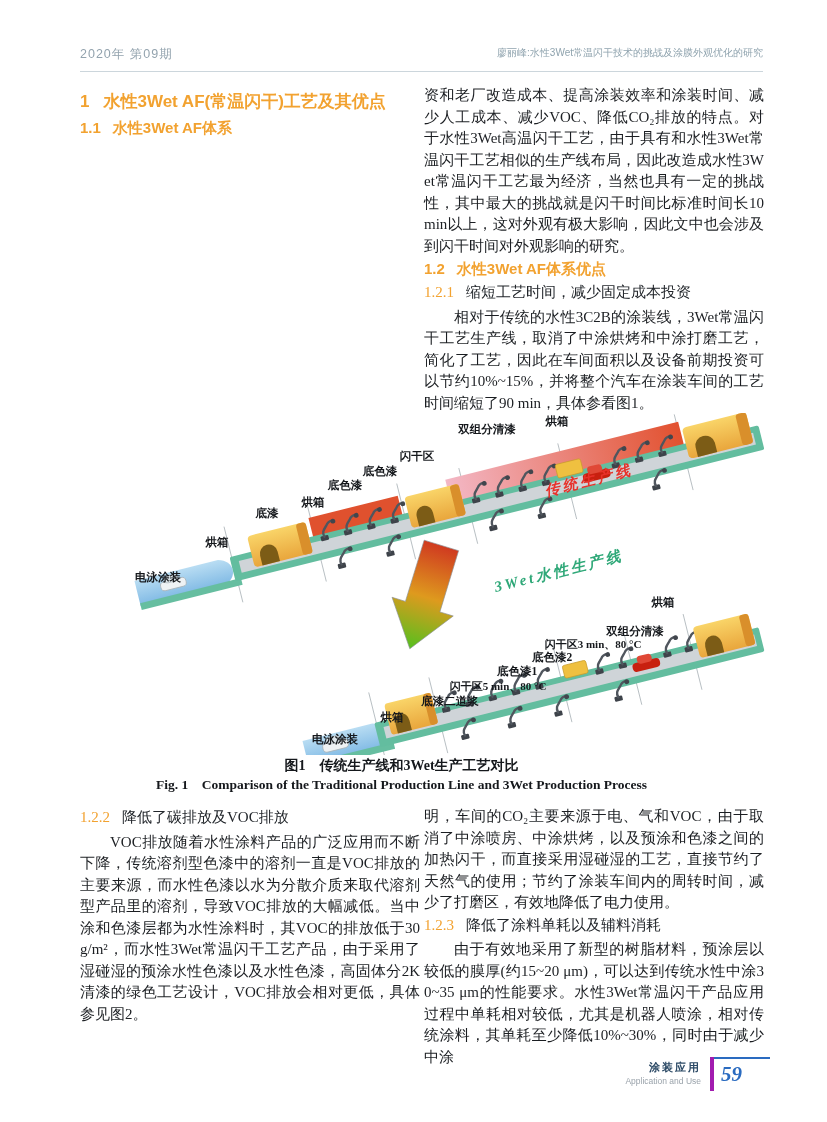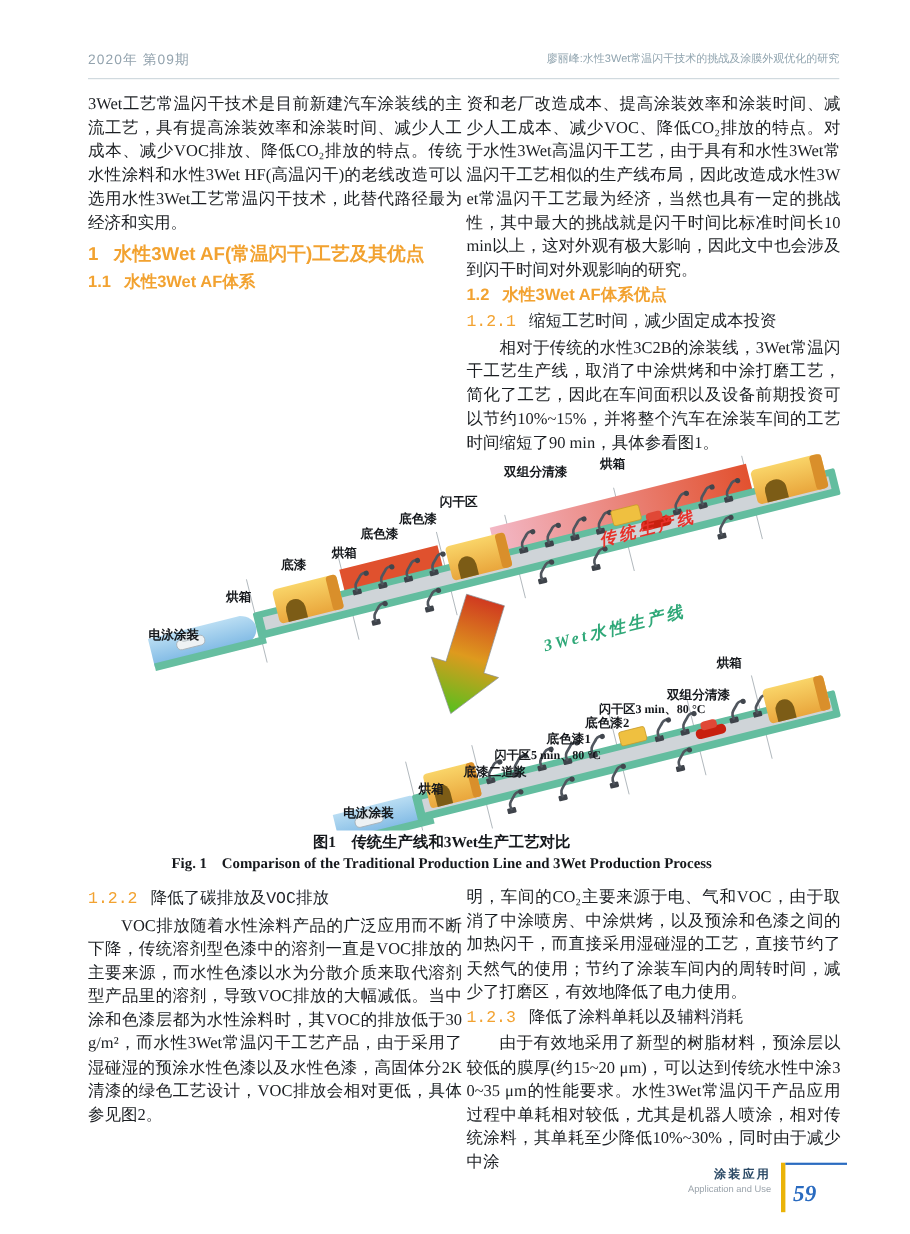--- a/index.html
+++ b/index.html
@@ -22,54 +22,53 @@
   .col-tl{left:80px;top:85px;}
   .col-tr{left:424px;top:85px;}
   .col-bl{left:80px;top:806px;}
   .col-br{left:424px;top:806px;}
   .h-main{font-family:"Liberation Sans","DejaVu Sans",sans-serif;font-weight:bold;
     font-size:17px;color:#F2A230;margin:6px 0 4px;line-height:22px;}
   .h-main .num{margin-right:14px;}
   .h-sub{font-family:"Liberation Sans","DejaVu Sans",sans-serif;font-weight:bold;
     font-size:15px;color:#F2A230;margin:1px 0 3px;line-height:21px;}
   .h-sub .num{margin-right:12px;}
-  .h-sub3{font-family:Liberation Mono, monospace;font-size:15px;
+  .h-sub3{font-family:Liberation Serif, serif;font-size:15px;
     color:#22262b;margin:1px 0 3px;line-height:21.5px;}
   .h-sub3 .num{color:#F2A230;margin-right:12px;}
   
   .figure{position:absolute;left:72px;top:413px;width:700px;height:342px;}
   .fig-caption{position:absolute;left:0;top:757px;width:803px;text-align:center;}
   .cap-zh{font-size:14px;font-weight:bold;color:#15181c;margin:0;}
   .cap-en{font-size:13.5px;font-weight:bold;color:#15181c;margin:1px 0 0 0;}
   .st{font-size:11.5px;font-weight:bold;fill:#15181c;text-anchor:middle;
     font-family:"Liberation Serif","DejaVu Serif",serif;}
   .st-small{font-size:11px;}
   .lbl-line{font-size:15px;font-style:italic;font-weight:bold;letter-spacing:3px;
     text-anchor:middle;font-family:"Liberation Serif","DejaVu Serif",serif;}
   
   .footer{position:absolute;right:62px;top:1057px;display:flex;align-items:flex-start;}
   .foot-txt{text-align:right;margin-right:9px;padding-top:3px;}
   .foot-zh{font-family:"Liberation Sans","DejaVu Sans",sans-serif;font-weight:bold;
     font-size:11px;color:#2C4A66;letter-spacing:2px;}
   .foot-en{font-family:"Liberation Sans","DejaVu Sans",sans-serif;font-size:8.5px;
     color:#9AA3AB;margin-top:1px;}
-  .foot-page{position:relative;border-left:4px solid #eab308;padding:15px 4px 4px 7px;min-width:40px;}
+  .foot-page{position:relative;border-left:4px solid #a21caf;padding:4px 4px 4px 7px;min-width:40px;}
   .foot-topline{position:absolute;left:0;top:0;width:56px;height:2px;background:#2A6BC0;}
   .foot-num{font-size:21px;font-style:italic;font-weight:bold;color:#2A6BC0;
     font-family:"Liberation Serif","DejaVu Serif",serif;line-height:26px;}
 </style>
 </head>
 <body>
 
 <div class="hdr-left">2020年  第09期</div>
 <div class="hdr-right">廖丽峰:水性3Wet常温闪干技术的挑战及涂膜外观优化的研究</div>
 <div class="hdr-rule"></div>
 
 <div class="col col-tl">
-  <p class="noindent">3Wet工艺常温闪干技术是目前新建汽车涂装线的主流工艺，具有提高涂装效率和涂装时间、减少人工成本、减少VOC排放、降低CO₂排放的特点。传统水性涂料和水性3Wet HF(高温闪干)的老线改造可以选用水性3Wet工艺常温闪干技术，此替代路径最为经济和实用。</p>
   <div class="h-main">
     <span class="num">1</span><span>水性3Wet AF(常温闪干)工艺及其优点</span>
   </div>
   <div class="h-sub">
     <span class="num">1.1</span><span>水性3Wet AF体系</span>
   </div>
 </div>
 
 <div class="col col-tr">
   <p class="noindent">资和老厂改造成本、提高涂装效率和涂装时间、减少人工成本、减少VOC、降低CO₂排放的特点。对于水性3Wet高温闪干工艺，由于具有和水性3Wet常温闪干工艺相似的生产线布局，因此改造成水性3Wet常温闪干工艺最为经济，当然也具有一定的挑战性，其中最大的挑战就是闪干时间比标准时间长10 min以上，这对外观有极大影响，因此文中也会涉及到闪干时间对外观影响的研究。</p>

